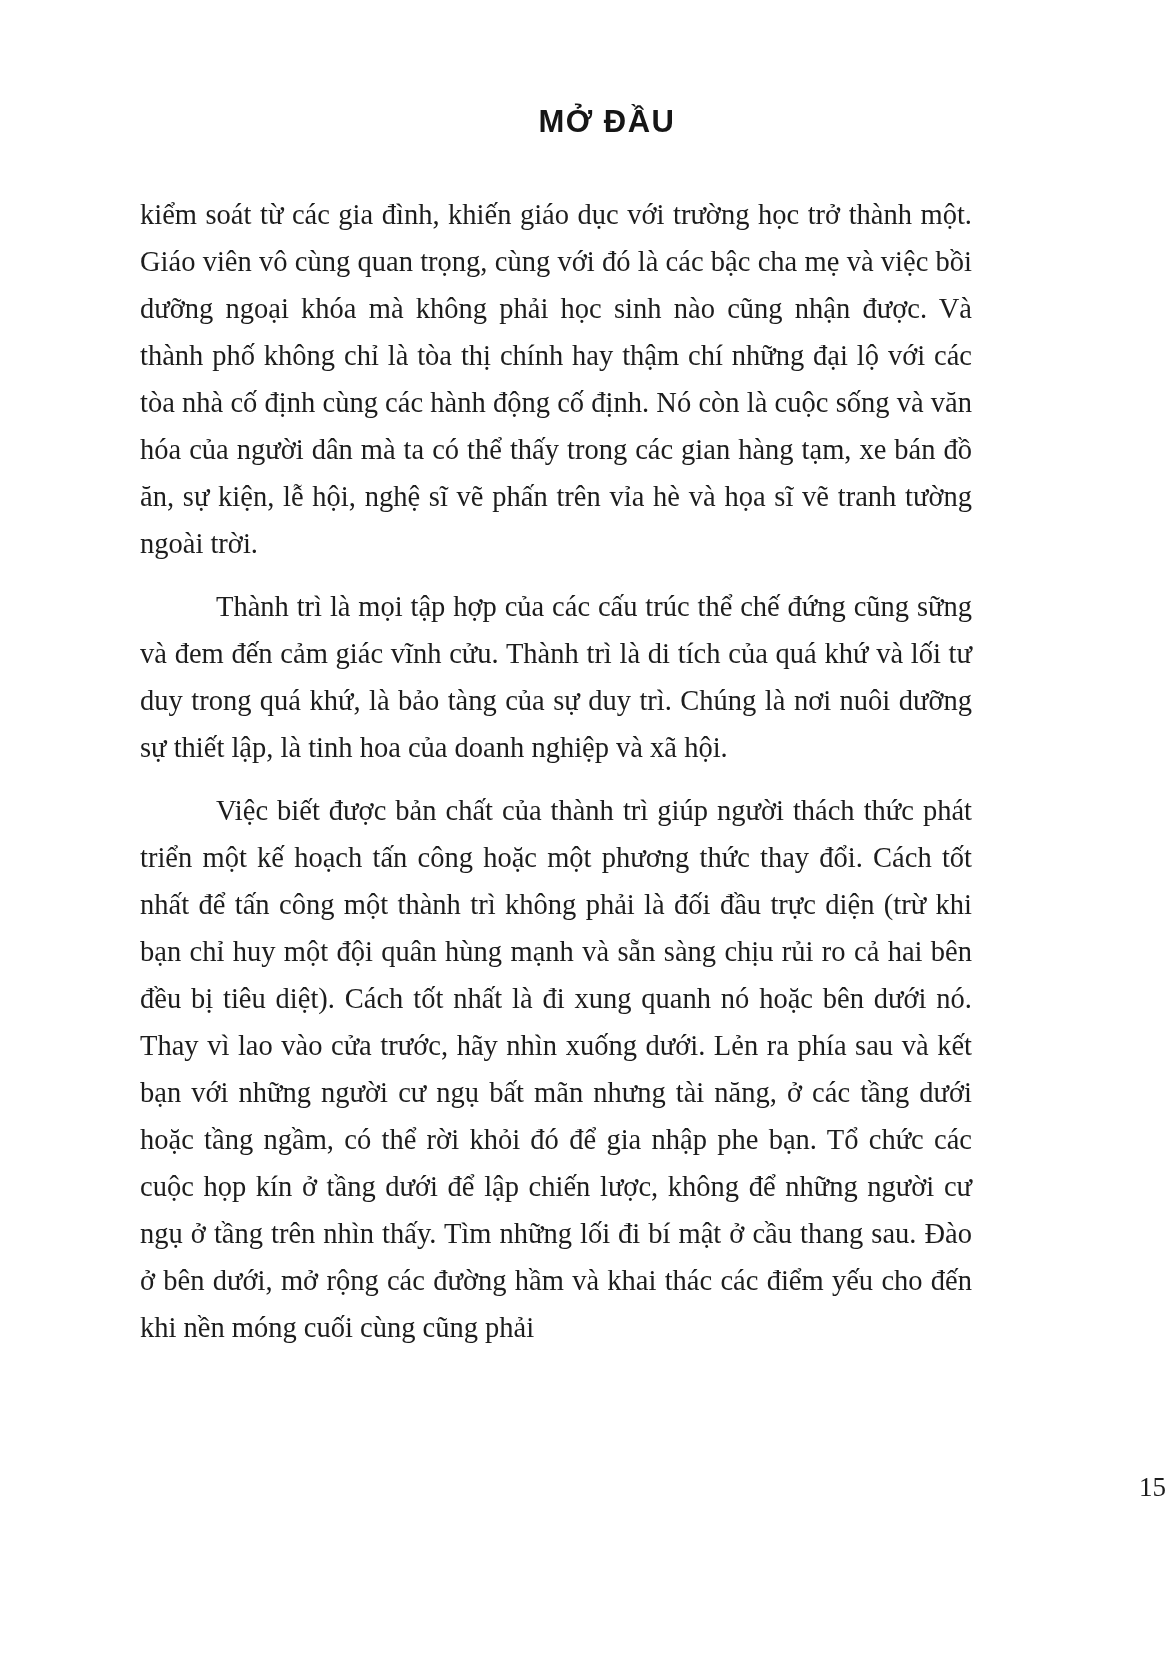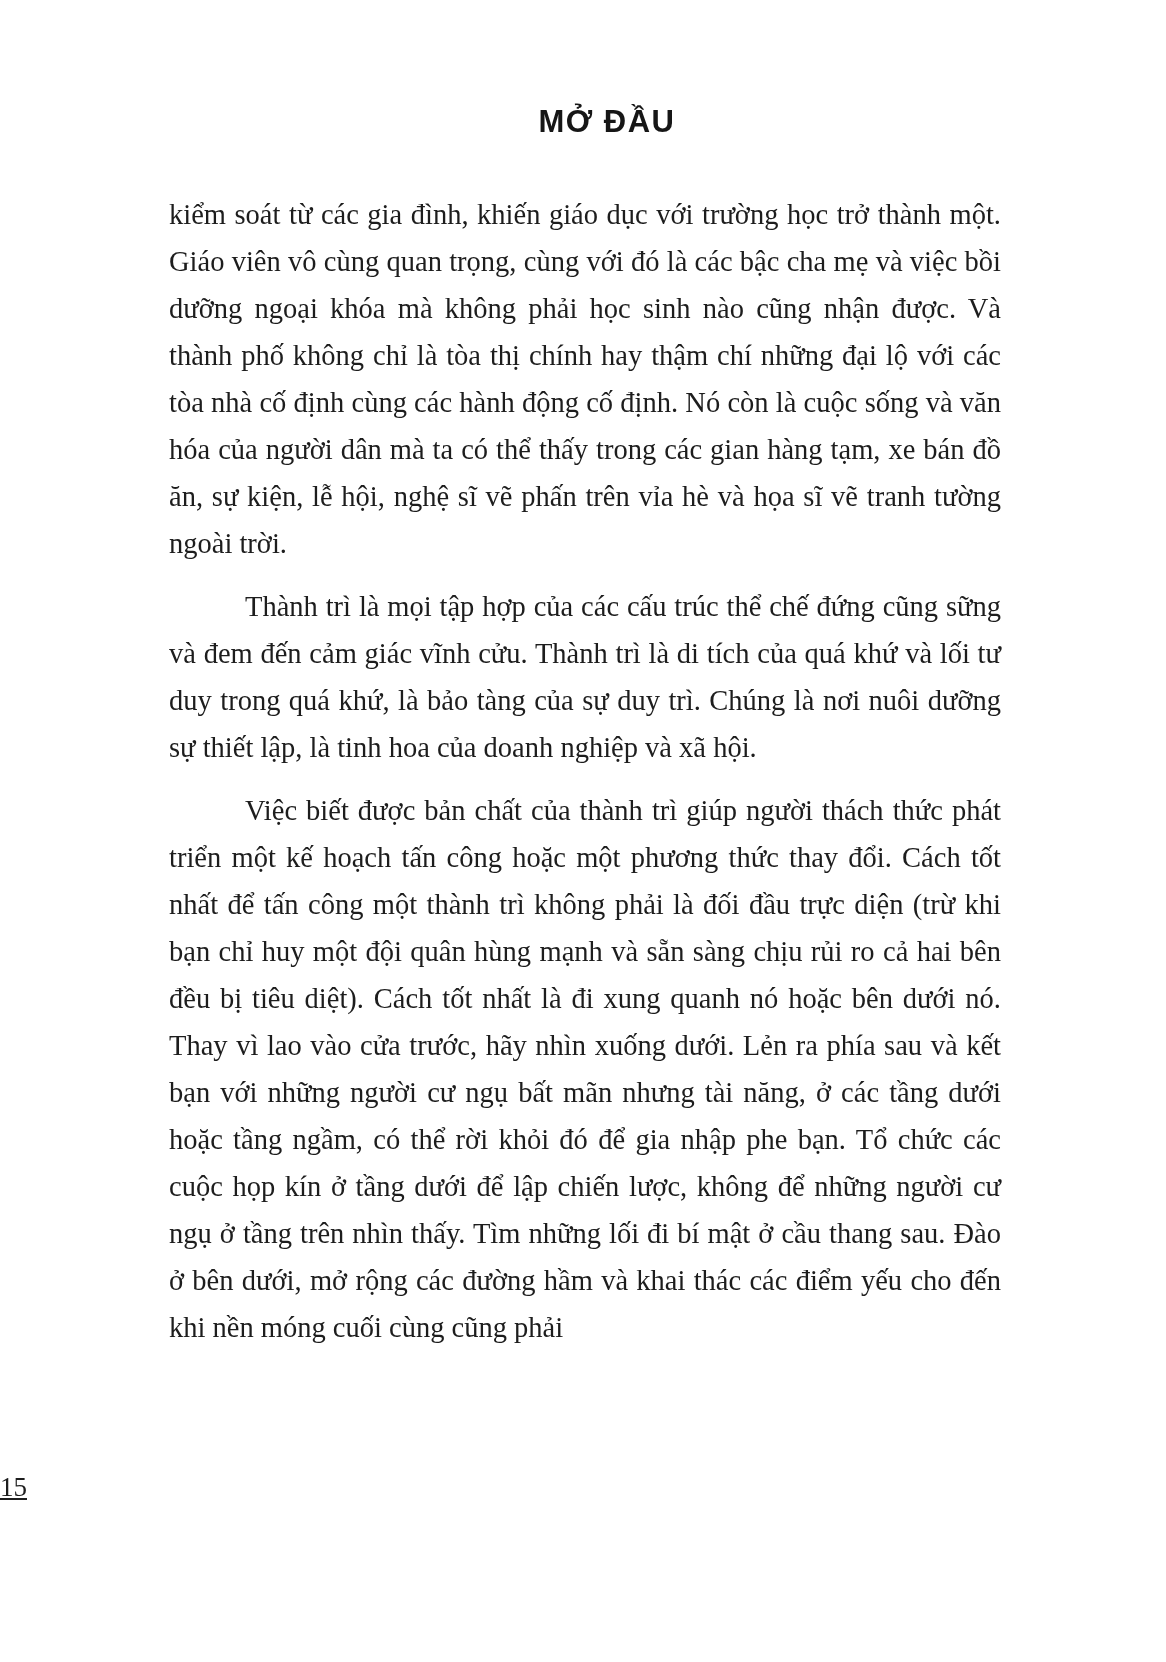--- a/index.html
+++ b/index.html
@@ -35,37 +35,35 @@
   }
   .body-text {
     position: absolute;
     top: 191px;
     left: 140px;
     width: 832px;
     font-size: 28.5px;
     line-height: 47px;
     text-align: justify;
     color: #1d1d1d;
-    margin-left: 29px;
   }
   .body-text p {
     margin: 0 0 16px 0;
   }
   .body-text p.indent {
     text-indent: 76px;
   }
   .page-number {
     position: absolute;
     top: 1472px;
     left: 0;
     right: 0;
-    text-align: left;
+    text-align: right;
     font-size: 27px;
     color: #1d1d1d;
-    text-decoration: underline;
   }
 </style>
 </head>
 <body>
 
 <div class="page">
 
   <div class="chapter-header">MỞ ĐẦU</div>
 
   <div class="body-text">

